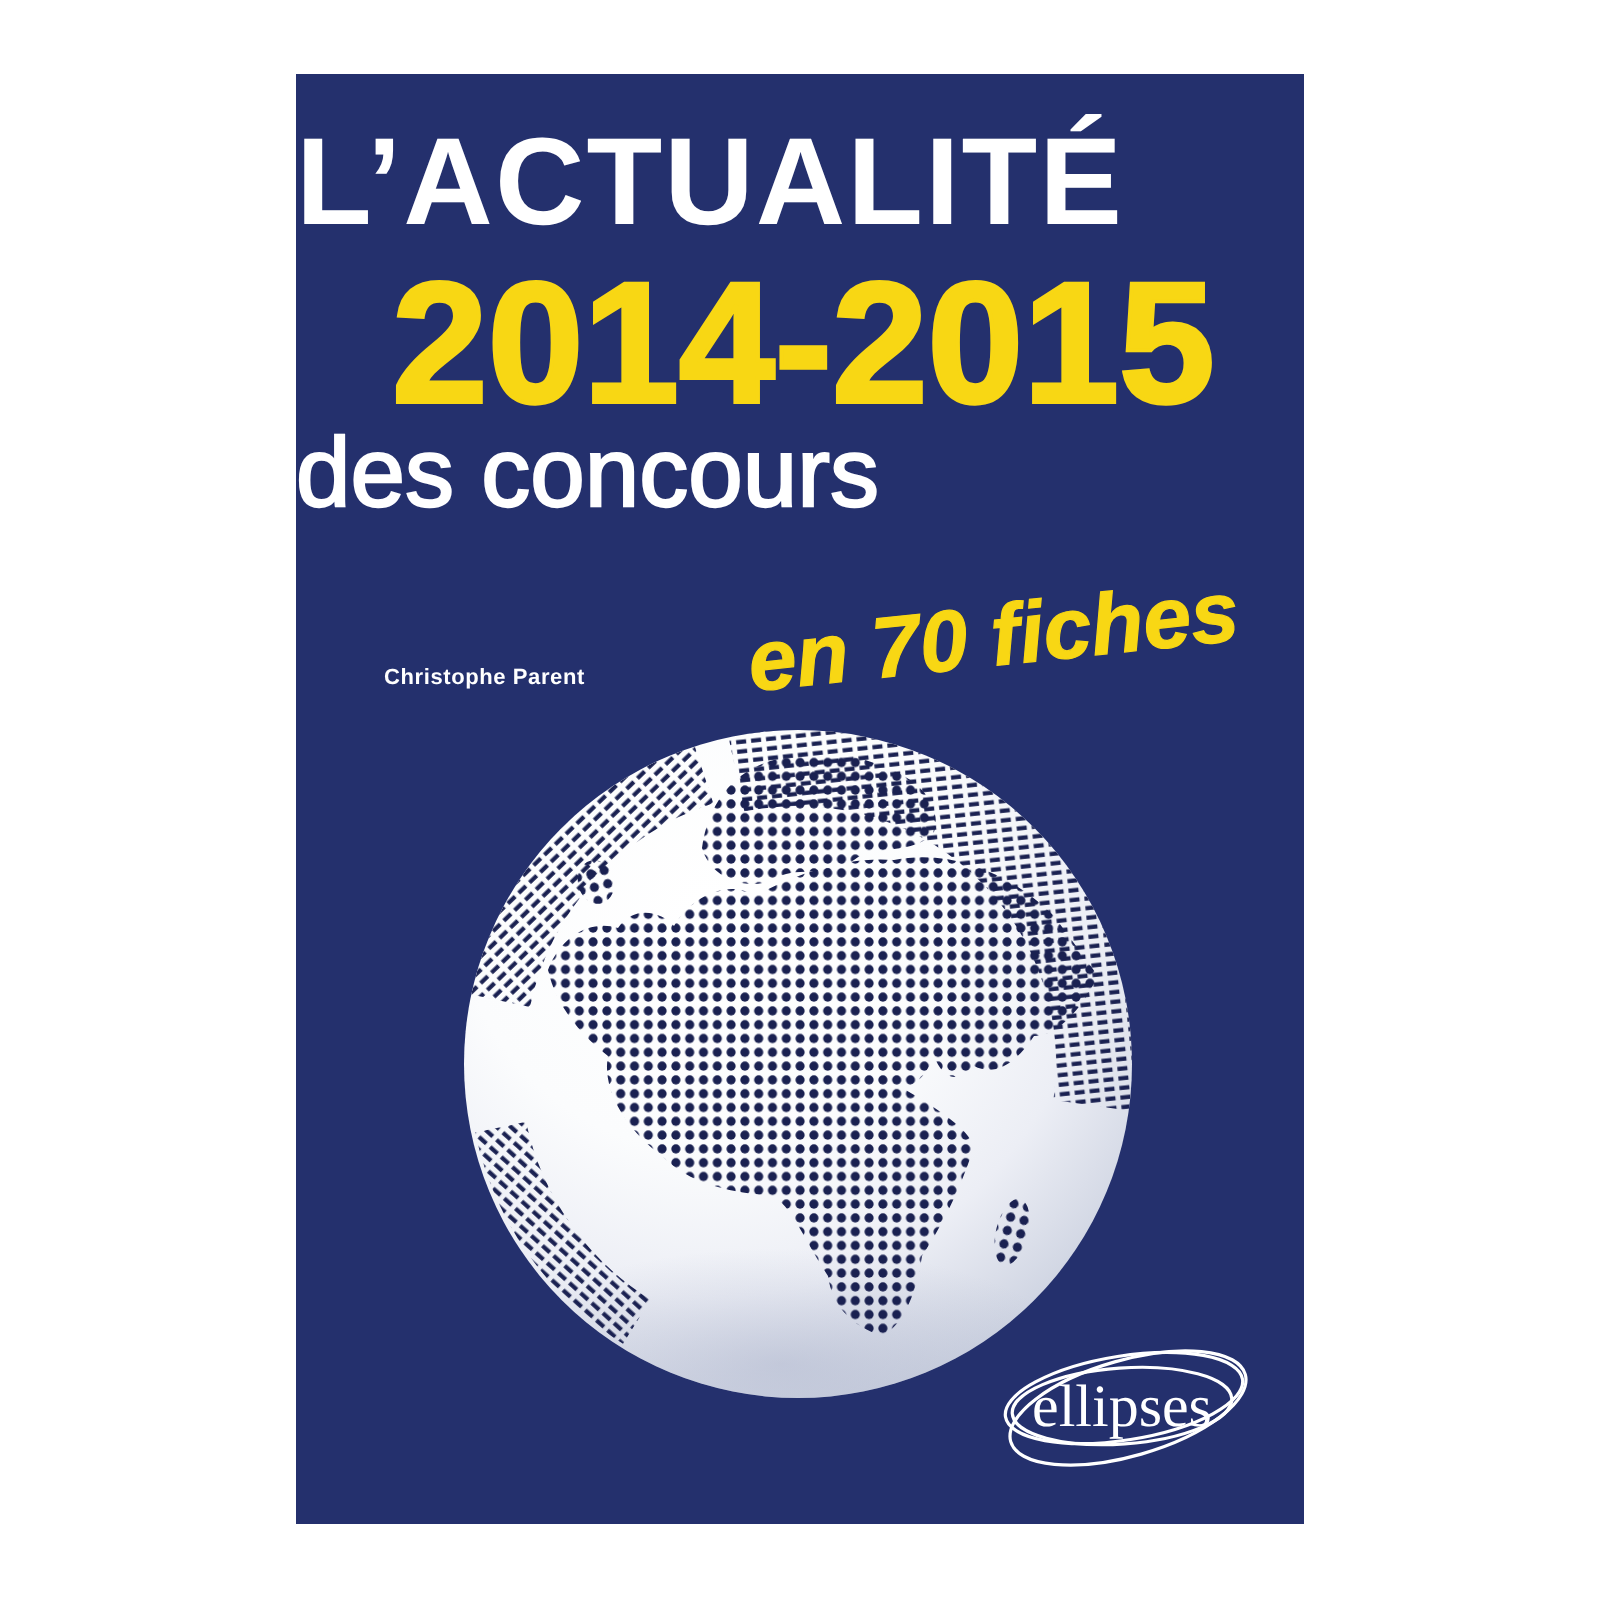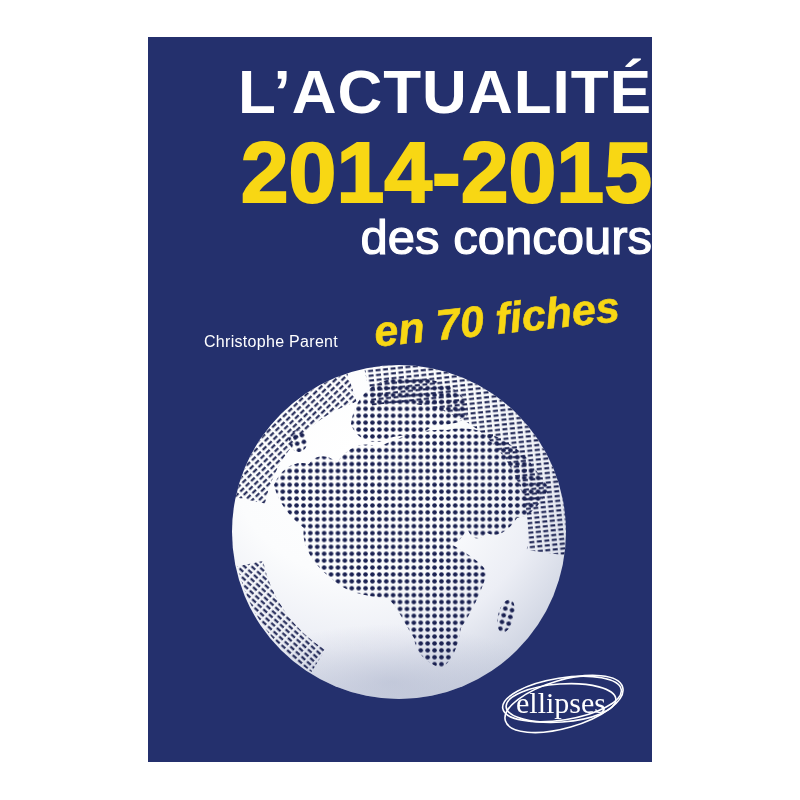--- a/index.html
+++ b/index.html
@@ -5,41 +5,41 @@
   :root{
     --navy:#24306d; --halftone-navy:#1a2151; --yellow:#f8d714; --white:#ffffff;
   }
   *{margin:0;padding:0;box-sizing:border-box;}
   html,body{width:800px;height:800px;background:#ffffff;font-family:"Liberation Sans",sans-serif;}
   .page{position:relative;width:800px;height:800px;background:#ffffff;overflow:hidden;}
   .cover{
     position:absolute;left:148px;top:37px;width:504px;height:725px;
     background:var(--navy);
   }
-  .title-line{position:absolute;left:0;width:100%;text-align:right;line-height:1;white-space:nowrap;}
+  .title-line{position:absolute;left:0;width:100%;text-align:left;line-height:1;white-space:nowrap;}
   .title1{
     top:24px;color:var(--white);font-size:62px;font-weight:700;letter-spacing:1px;
   }
   .title2{
-    top:92px;color:var(--yellow);font-size:86px;font-weight:700;
+    top:92px;color:var(--yellow);font-size:86px;font-weight:700;margin-left:48px;
     -webkit-text-stroke:2px var(--yellow);
   }
   .title3{
     top:176px;color:var(--white);font-size:49px;font-weight:400;
     -webkit-text-stroke:1.2px var(--white);letter-spacing:0;
   }
   .subtitle{
     position:absolute;right:33px;top:248px;color:var(--yellow);
     font-size:43px;font-weight:700;font-style:italic;line-height:1;white-space:nowrap;
     transform:rotate(-6deg);transform-origin:100% 50%;
     -webkit-text-stroke:0.6px var(--yellow);
   }
   .author{
-    position:absolute;left:56px;top:297px;color:var(--white);
-    font-size:16px;font-weight:400;letter-spacing:0.3px;line-height:1;white-space:nowrap;
+    position:absolute;left:44px;top:297px;color:var(--white);
+    font-size:11px;font-weight:700;letter-spacing:0.3px;line-height:1;white-space:nowrap;
   }
   .globe{position:absolute;left:83px;top:327px;width:336px;height:336px;}
   .logo{position:absolute;left:350px;top:629px;width:130px;height:74px;}
   .logo text{font-family:"Liberation Serif",serif;}
 </style>
 </head>
 <body>
 
 <div class="page">
   <div class="cover">

